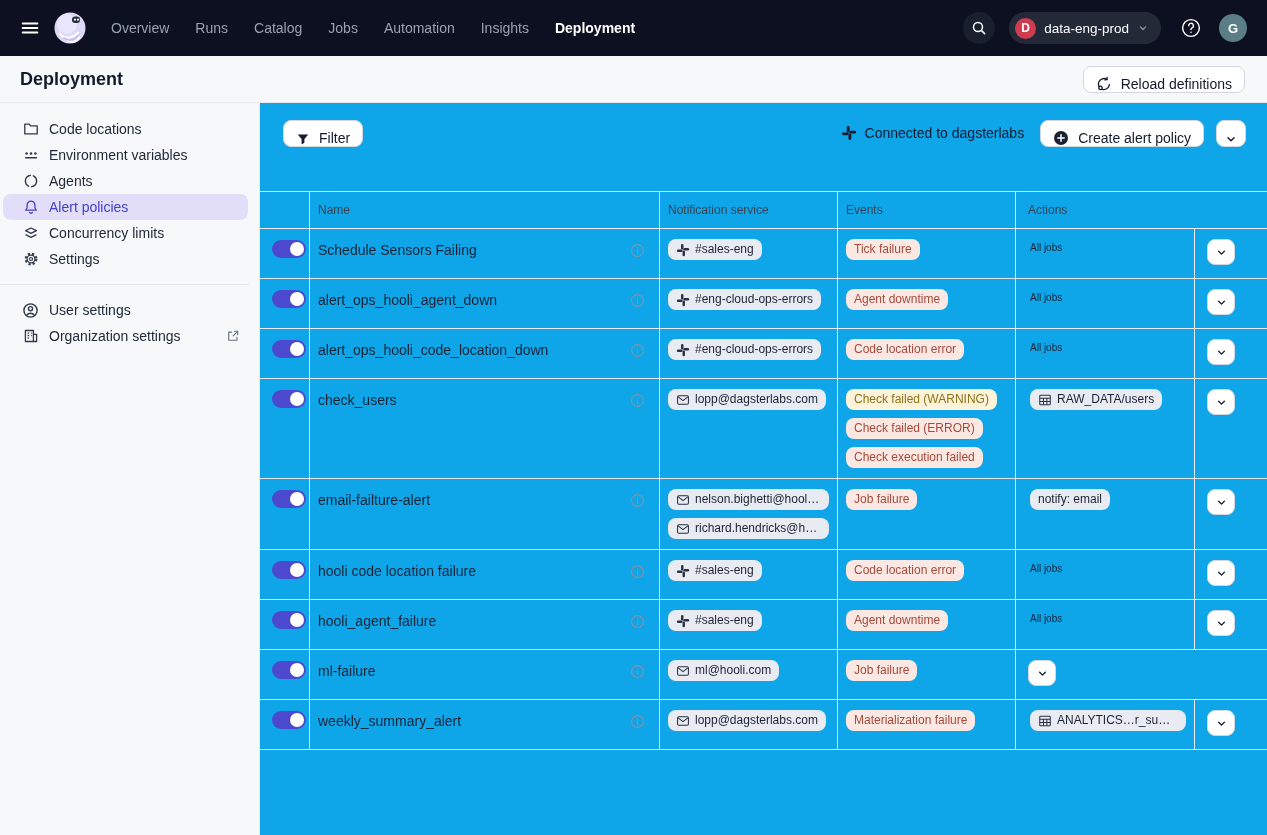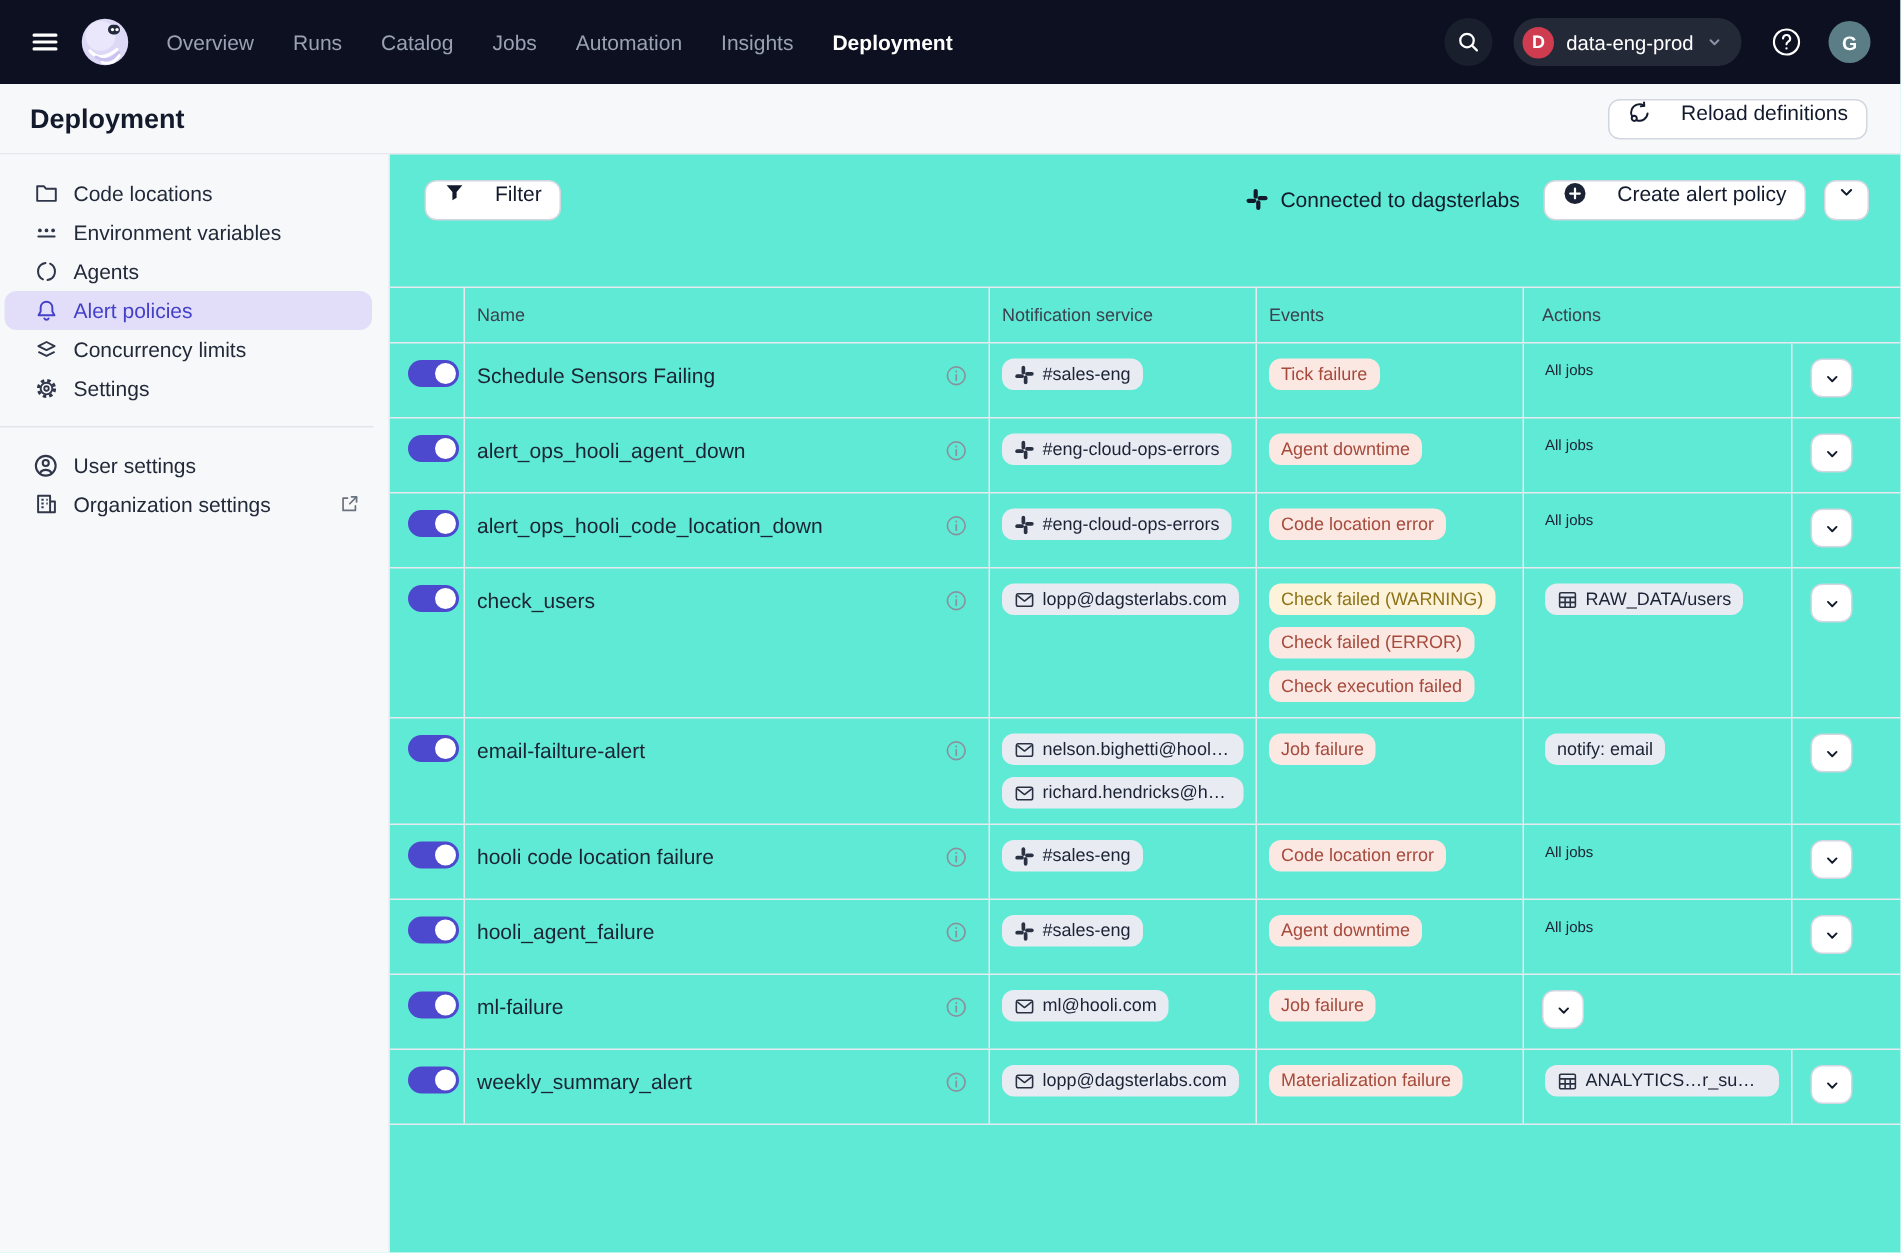--- a/index.html
+++ b/index.html
@@ -20,37 +20,37 @@
   .switcher .label { color:#fff; font-size:13.5px; }
   .switcher .chev { color:#8a92a6; display:flex; }
   .help { margin-left:14px; background:transparent; }
   .avatar-g { width:28px; height:28px; margin-left:12px; border-radius:50%; background:#5b7e86; color:#fff; font-size:13px; font-weight:700; display:flex; align-items:center; justify-content:center; cursor:pointer; }
 
   
   .page-header { height:47px; background:#f7f8fa; border-bottom:1px solid #e6e8ee; display:flex; align-items:center; padding:0 22px 0 20px; }
   .page-title { font-size:18px; font-weight:700; color:#121a2c; }
   .page-header .spacer { flex:1; }
 
-  .btn { display:inline-flex; align-items:flex-start; gap:20px; height:27px; padding:0 12px; background:#fff;
+  .btn { display:inline-flex; align-items:flex-end; gap:9px; height:27px; padding:0 12px; background:#fff;
     border:1px solid #d2d6e0; border-radius:8px; font-size:14px; color:#121a2c; cursor:pointer; white-space:nowrap; }
   .btn svg { flex:none; }
   .btn.icon-only { width:30px; padding:0; justify-content:center; }
 
   
   .body-wrap { display:flex; height:732px; }
   .sidebar { width:260px; flex:none; background:#f7f8fa; border-right:1px solid #e6e8ee; padding-top:13px; }
   .side-item { height:26px; display:flex; align-items:center; gap:10px; margin:0 11px 0 3px; padding:0 8px 0 19px;
     border-radius:8px; font-size:14px; color:#222a3a; cursor:pointer; }
   .side-item .sicon { width:17px; height:17px; display:flex; align-items:center; justify-content:center; color:#30374a; }
   .side-item.selected { background:#e2def9; color:#4440c8; }
   .side-item.selected .sicon { color:#4440c8; }
   .side-item .ext { margin-left:auto; color:#6a7280; display:flex; }
   .side-divider { height:1px; background:#e3e5ea; margin:12px 10px 12px 0; }
 
-  .main { flex:1; background:#5eead4; display:flex; flex-direction:column; }
+  .main { flex:1; background:#0ea5e9; display:flex; flex-direction:column; }
 
   
   .toolbar { height:60px; display:flex; align-items:center; padding:0 21px 0 23px; }
   .toolbar .spacer { flex:1; }
   .connected { display:flex; align-items:center; gap:8px; font-size:14px; font-weight:500; color:#121a2c; margin-right:16px; }
   .connected svg { color:#121a2c; }
   .toolbar .btn + .btn { margin-left:12px; }
 
   
   .alert-table { width:100%; }

